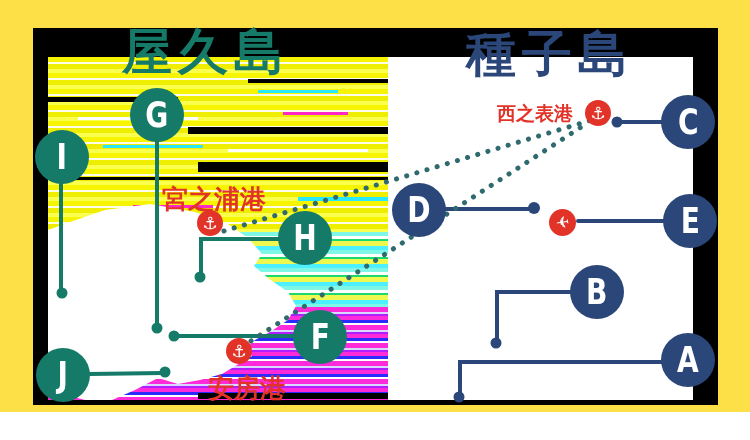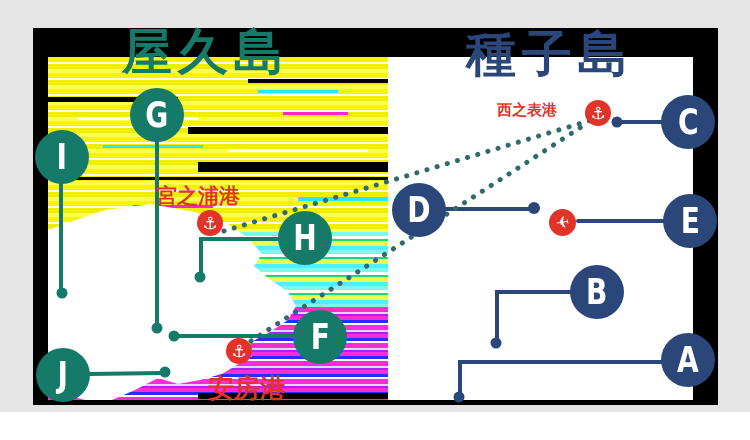--- a/index.html
+++ b/index.html
@@ -1,16 +1,16 @@
 <!DOCTYPE html>
 <html><head>
 <meta charset="utf-8">
 <style>
   html,body{margin:0;padding:0;background:#fff;}
-  .stage{position:relative;width:750px;height:412px;background:#e5e5e5;overflow:hidden;
+  .stage{position:relative;width:750px;height:412px;background:#fde047;overflow:hidden;
          font-family:"DejaVu Sans","Liberation Sans",sans-serif;}
   
   .frame{position:absolute;left:33px;top:28px;width:685px;height:377px;background:#000;}
   
   .glitch{position:absolute;left:48px;top:57px;width:340px;height:343px;overflow:hidden;background:#f6f400;}
   .gz{position:absolute;left:0;width:340px;}
   .gz1{top:0;height:175px;background:repeating-linear-gradient(180deg,#f6f400 0 5px,#fffde8 5px 7px,#efed00 7px 12px,#fbff4d 12px 16px);}
   .gz2{top:175px;height:75px;background:repeating-linear-gradient(180deg,#7ff7e6 0 4px,#ffffff 4px 7px,#19d96f 7px 9px,#eef84f 9px 14px,#4df0ff 14px 18px);}
   .gz3{top:250px;height:93px;background:repeating-linear-gradient(180deg,#ff2bd9 0 5px,#d9d9ff 5px 7px,#b01fff 7px 9px,#ff2bd9 9px 13px,#2b2bff 13px 16px,#ffffff 16px 18px);}
   .st{position:absolute;}
@@ -93,31 +93,31 @@
     </g>
     <g stroke="#2f6b6e" stroke-width="5" fill="none" stroke-linecap="round" stroke-dasharray="0.1 10.5">
       <line x1="224" y1="231" x2="595" y2="119"></line>
       <line x1="251" y1="341" x2="589" y2="122"></line>
     </g>
   </svg>
 
   <div class="title title-yaku">屋久島</div>
   <div class="title title-tane">種子島</div>
 
-  <div class="portlabel" style="left:156px;top:182px;font-size:21px;">宮之浦港</div>
+  <div class="portlabel" style="left:162px;top:182px;font-size:26px;">宮之浦港</div>
   <div class="badge anchor" style="left:197px;top:210px;">
       <span>⚓</span>
     </div>
 
   <div class="badge anchor" style="left:226px;top:338px;">
       <span>⚓</span>
     </div>
   <div class="portlabel" style="left:208px;top:371px;font-size:26px;">安房港</div>
 
-  <div class="portlabel" style="left:497px;top:101px;font-size:15px;">西之表港</div>
+  <div class="portlabel" style="left:497px;top:101px;font-size:19px;">西之表港</div>
   <div class="badge anchor" style="left:585px;top:100px;">
       <span>⚓</span>
     </div>
 
   <div class="badge plane" style="left:549px;top:209px;">
       <span>✈</span>
     </div>
 
   <div class="marker m-navy" style="left:661px;top:333px;">
       <span>A</span>

